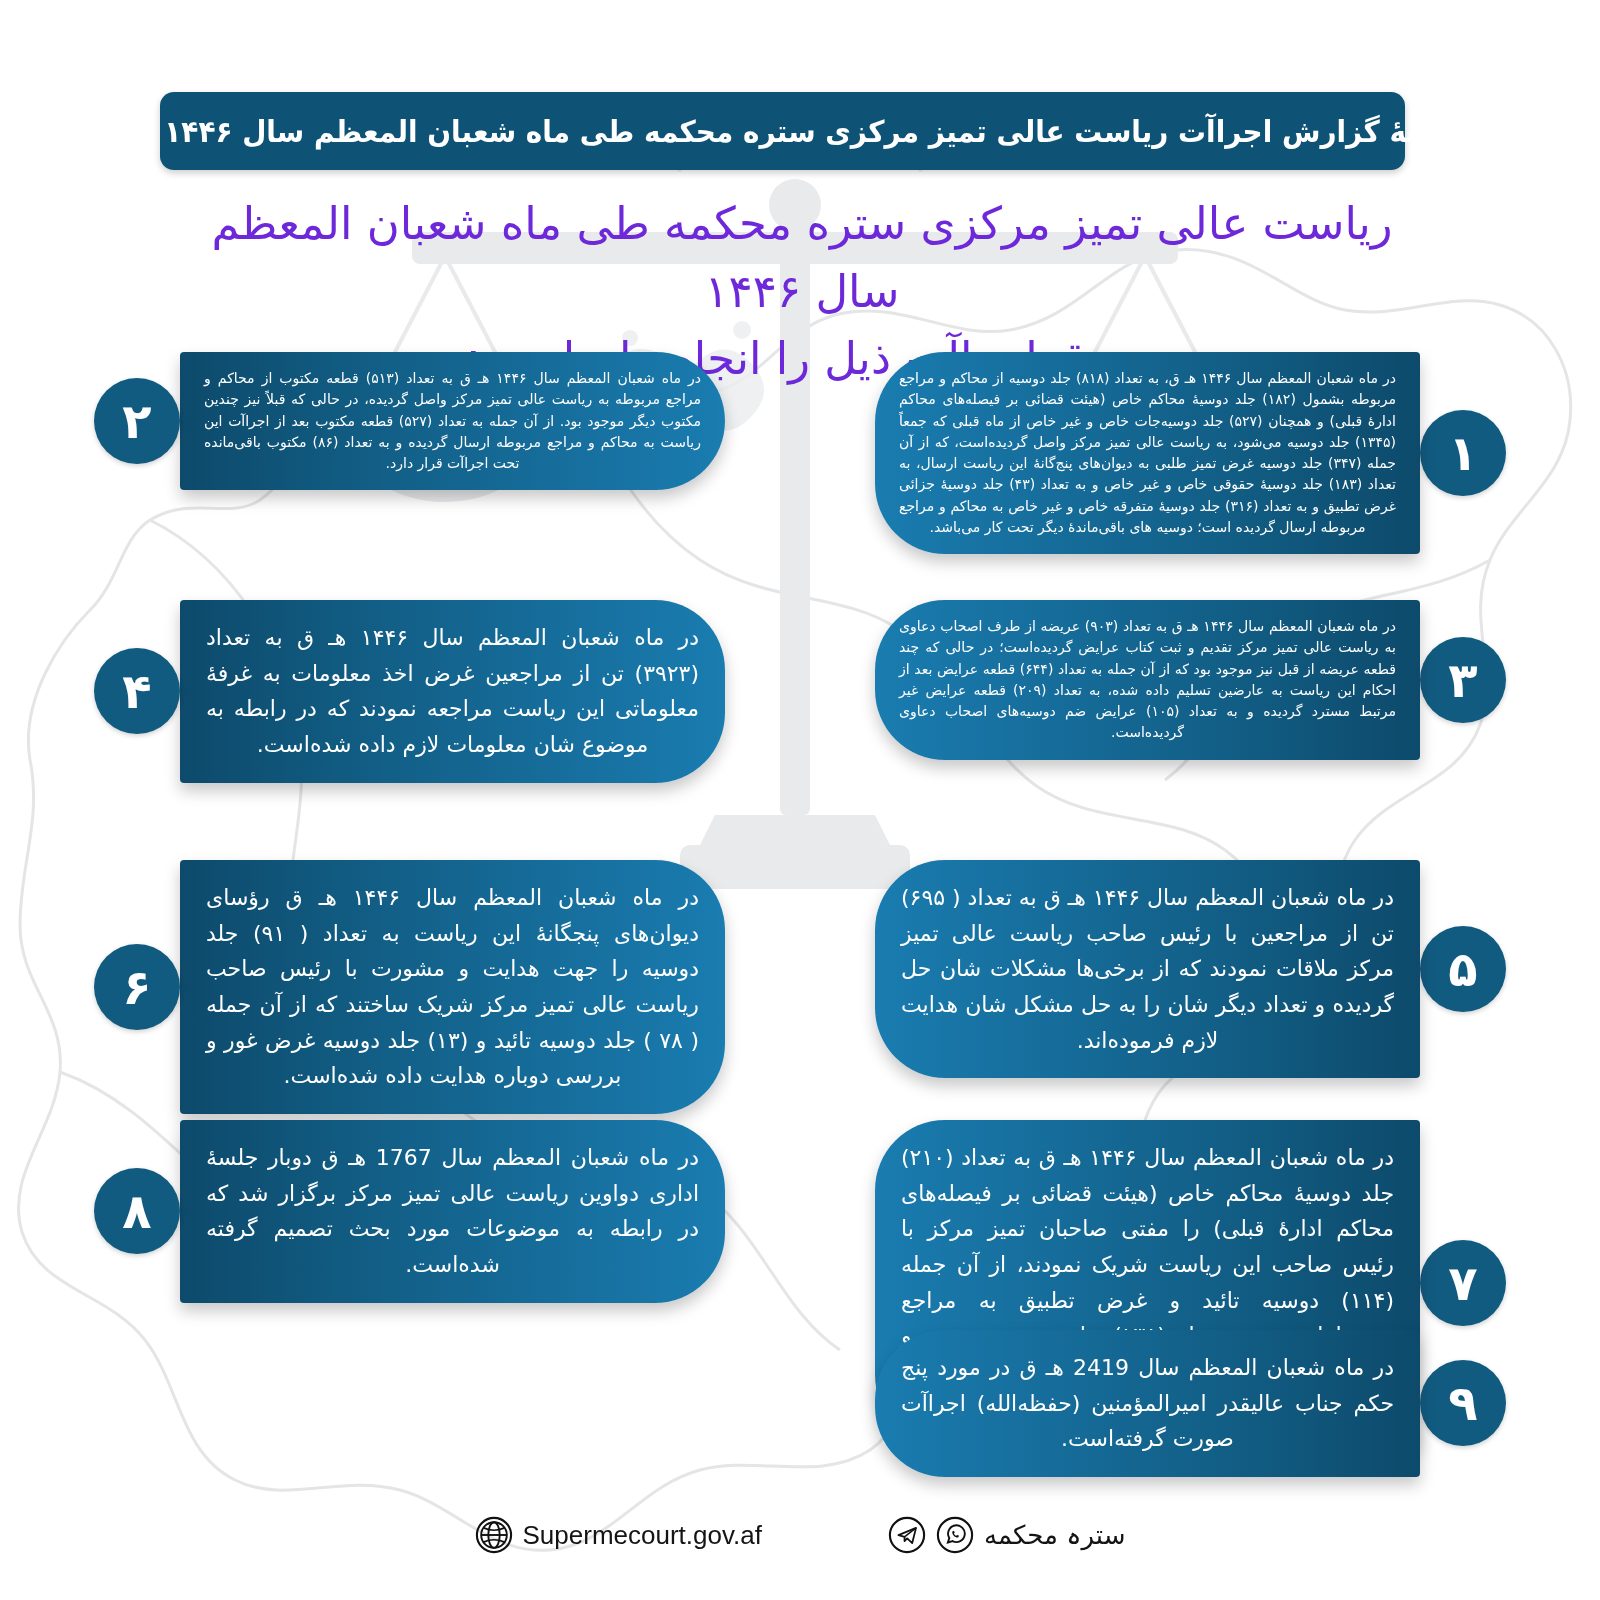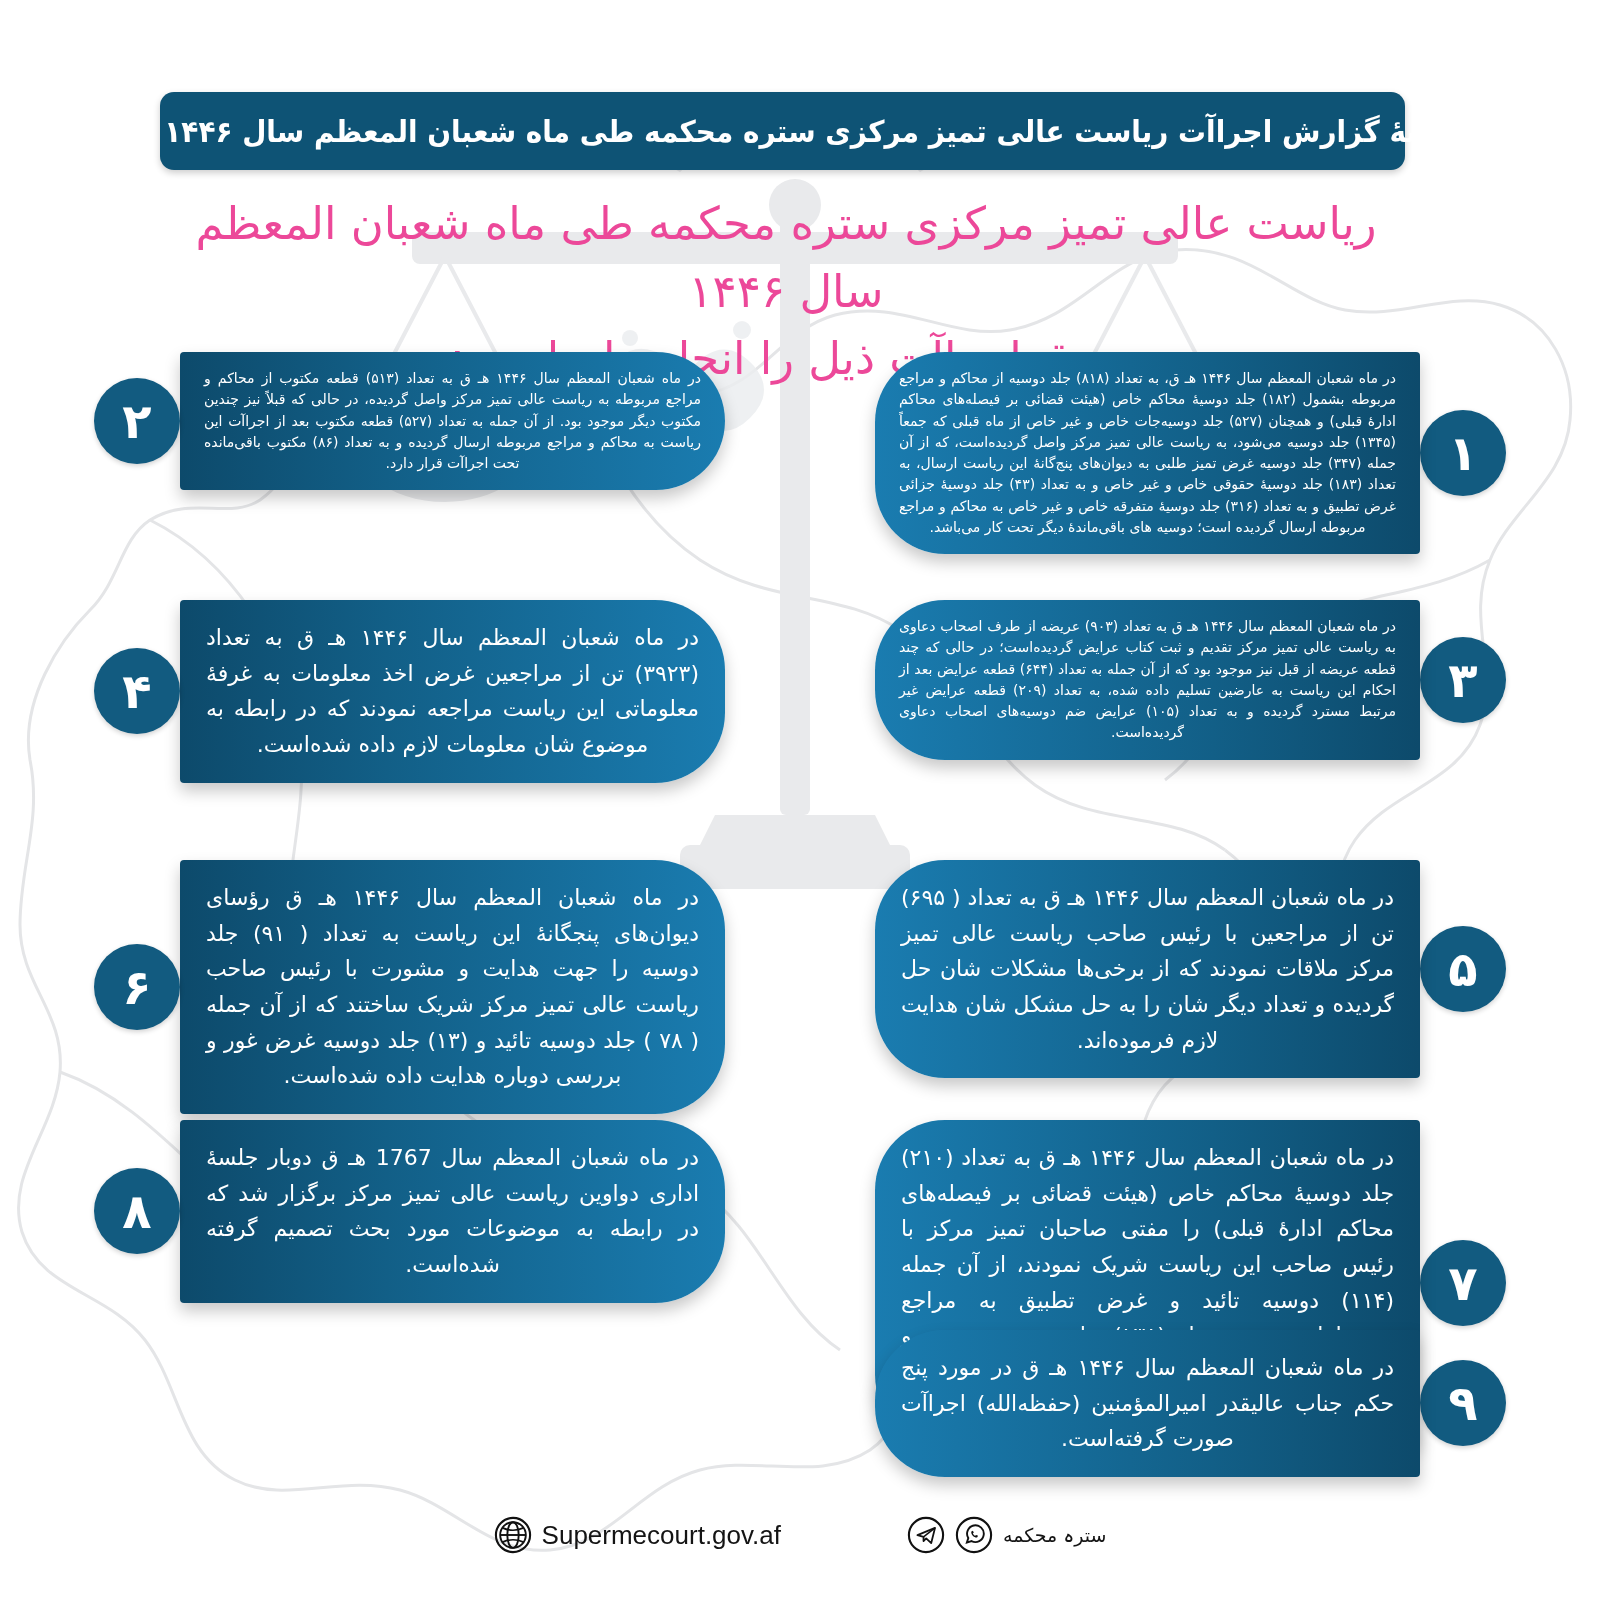--- a/index.html
+++ b/index.html
@@ -55,24 +55,24 @@
     font-weight: bold;
     letter-spacing: -0.5px;
     white-space: nowrap;
     transform: scaleX(0.93);
   }
 
   
   .main-title {
     position: absolute;
     top: 190px;
-    left: 156px;
+    left: 172px;
     width: 1260px;
     text-align: center;
-    color: #ec4899;
+    color: #6d28d9;
     font-size: 45px;
     line-height: 1.5;
     font-weight: 500;
   }
   .main-title .ln { display: block; }
 
   
   .rows {
     position: absolute;
     top: 352px;
@@ -146,21 +146,21 @@
     width: 1600px;
     display: flex;
     align-items: center;
     justify-content: center;
     gap: 26px;
     direction: ltr;
     z-index: 3;
   }
   .f-item { display: flex; align-items: center; gap: 10px; }
   .f-text { font-size: 26px; color: #141414; font-family: "Liberation Sans", sans-serif; }
-  .f-text.rtl { direction: rtl; font-family: "DejaVu Sans", sans-serif; font-size: 19px; }
+  .f-text.rtl { direction: rtl; font-family: "DejaVu Sans", sans-serif; font-size: 26px; }
   .f-icon { width: 38px; height: 38px; display:block; }
   .f-gap { width: 24px; }
 </style>
 </head>
 <body>
 
 <div id="bg-layer">
   <svg viewBox="0 0 1600 1600" xmlns="http://www.w3.org/2000/svg">
 
     <g fill="none" stroke="#e4e5e7" stroke-width="3">
@@ -281,21 +281,21 @@
         </div>
       </div>
       <div class="row" style="position: absolute; top: 768px; left: 0px; width: 1600px;">
         <div class="card-wrap left">
           <div class="card big">در ماه شعبان المعظم سال 1767 هـ ق دوبار جلسۀ اداری دواوین ریاست عالی تمیز مرکز برگزار شد که در رابطه به موضوعات مورد بحث تصمیم گرفته شده‌است.</div>
           <div class="badge">۸</div>
         </div>
       </div>
       <div class="row" style="position: absolute; top: 978px; left: 0px; width: 1600px;">
         <div class="card-wrap right">
-          <div class="card big">در ماه شعبان المعظم سال ۱۴۴۶ هـ ق در مورد پنج حکم جناب عالیقدر امیرالمؤمنین (حفظه‌الله) اجراآت صورت گرفته‌است.</div>
+          <div class="card big">در ماه شعبان المعظم سال 2419 هـ ق در مورد پنج حکم جناب عالیقدر امیرالمؤمنین (حفظه‌الله) اجراآت صورت گرفته‌است.</div>
           <div class="badge">۹</div>
         </div>
       </div>
     </div>
 
   <div class="footer">
 
     <div class="f-item">
       <svg class="f-icon" viewBox="0 0 40 40">
         <circle cx="20" cy="20" r="18" fill="none" stroke="#111" stroke-width="2.2"></circle>

